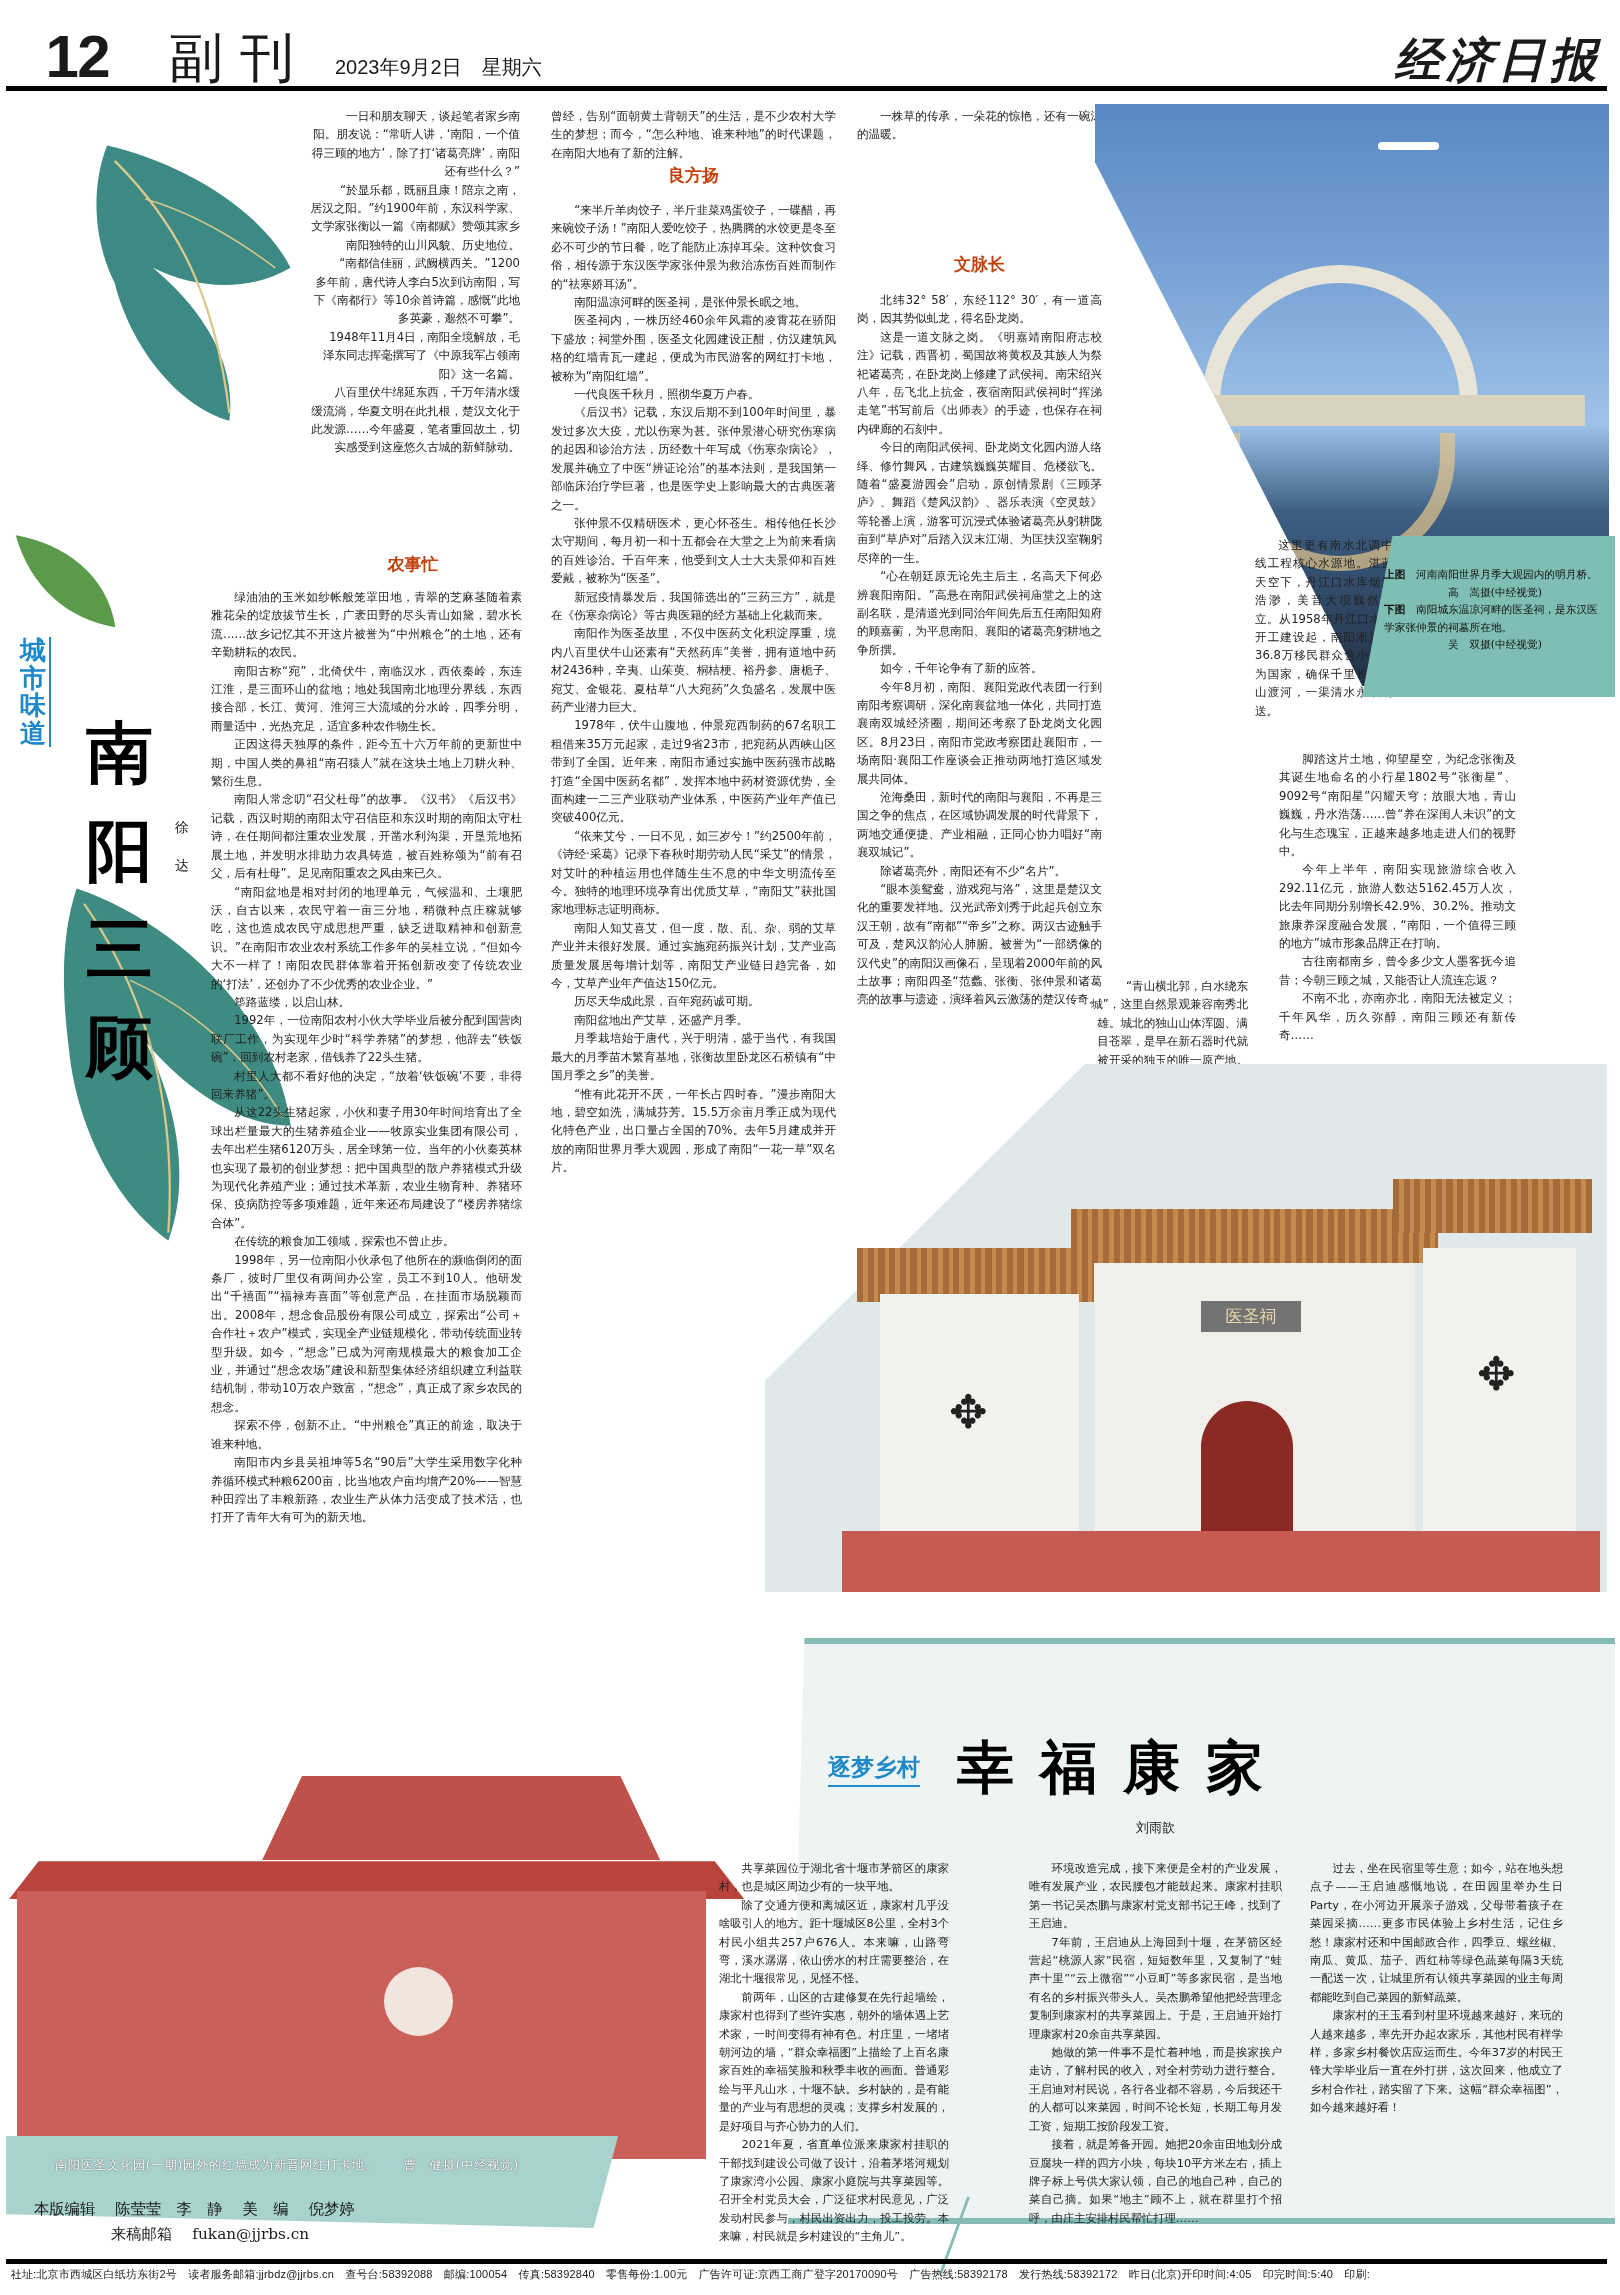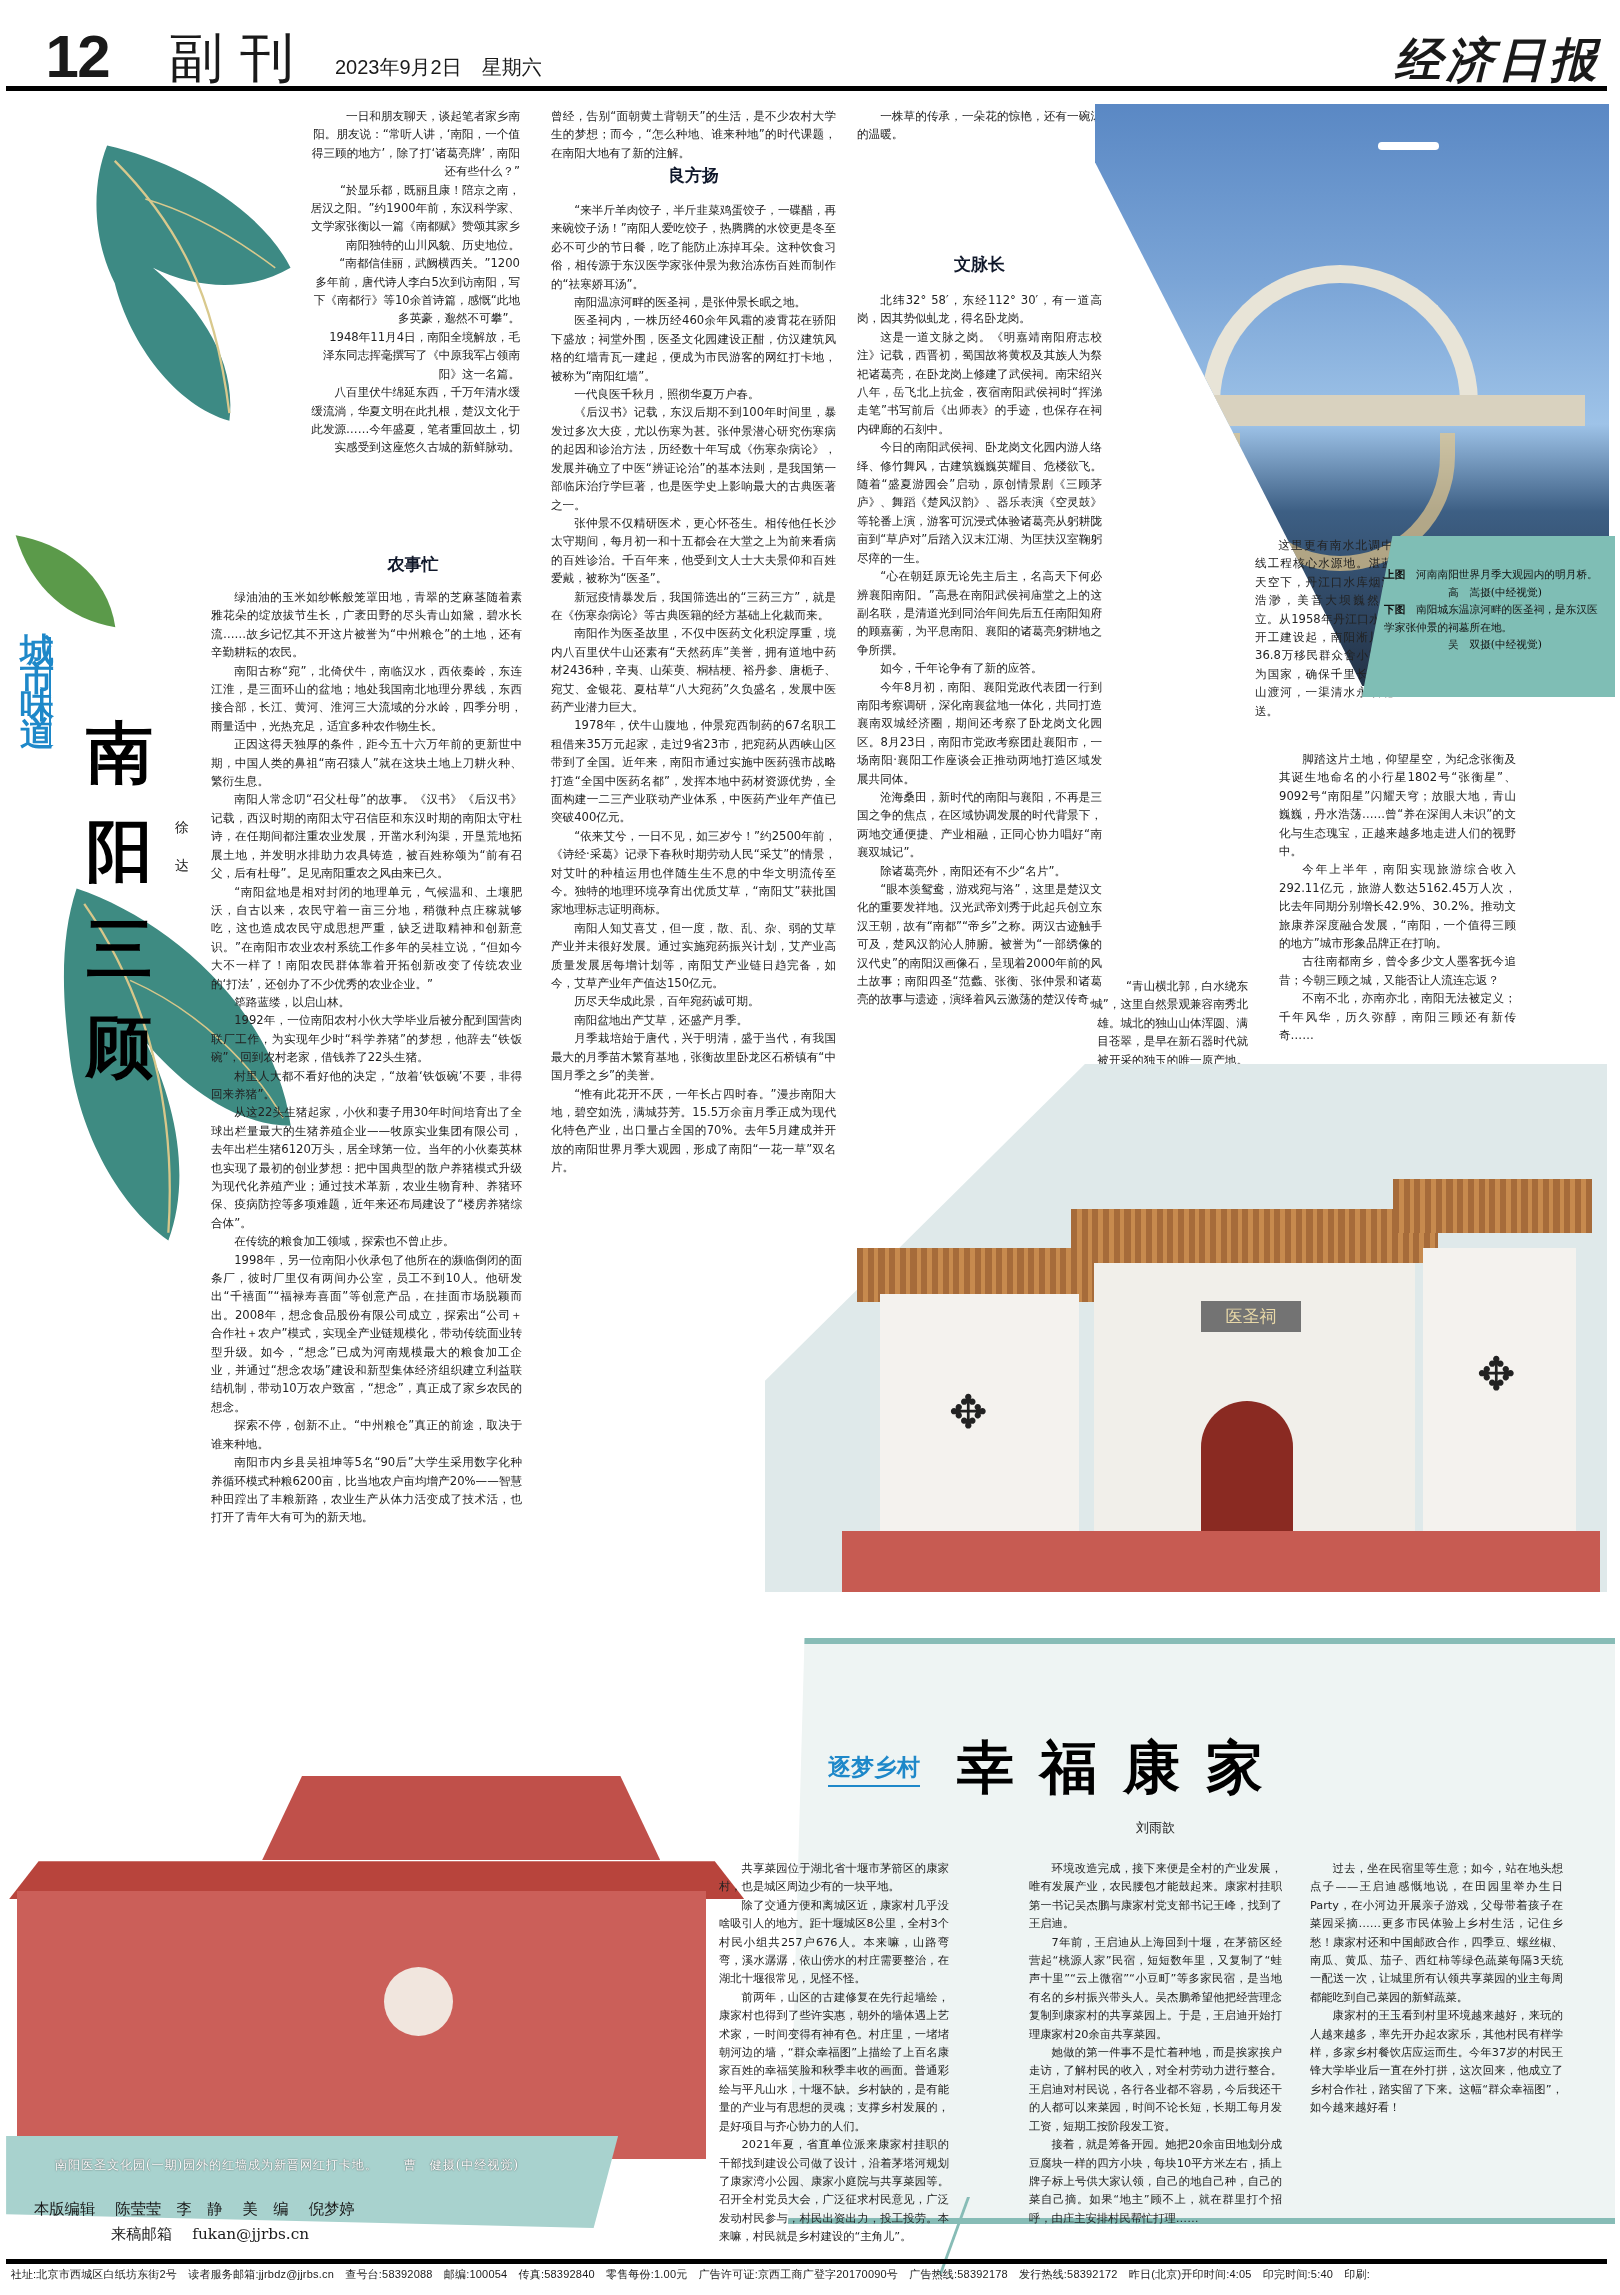--- a/index.html
+++ b/index.html
@@ -10,29 +10,29 @@
   .masthead { position: absolute; left: 0; top: 0; width: 1620px; height: 90px; margin-left: 24px; }
   .page-no { position: absolute; left: 21.4px; top: 26px; font-family: "Liberation Sans", sans-serif; font-weight: 700; font-size: 60px; line-height: 61px; letter-spacing: -1.5px; }
   .section-name { position: absolute; left: 145px; top: 29px; font-size: 54px; line-height: 58px; letter-spacing: 17px; }
   .masthead-date { position: absolute; left: 311px; top: 54px; font-family: "Liberation Sans", sans-serif; font-size: 20px; }
   .logo { position: absolute; right: 43px; top: 29px; font-size: 47px; font-style: italic; font-weight: 700; letter-spacing: 4.6px; font-family: "DejaVu Serif", serif; }
   .rule-top { position: absolute; left: 6.1px; top: 86px; width: 1601px; height: 4.6px; background: #000; }
 
   
   .col { position: absolute; font-size: 11.6px; line-height: 18.4px; text-align: justify; color: #222; font-family: "DejaVu Sans", sans-serif; }
   .col p { text-indent: 2em; }
-  .subhead { position: absolute; font-weight: 700; font-size: 17px; text-align: center; font-family: "DejaVu Sans", sans-serif; color: #0f172a; }
+  .subhead { position: absolute; font-weight: 700; font-size: 17px; text-align: center; font-family: "DejaVu Sans", sans-serif; color: #c2410c; }
 
   
   .leaf { position: absolute; }
   .leaf-1 { left: 84px; top: 115px; width: 222px; height: 321px; }
   .leaf-2 { left: 7.7px; top: 520px; width: 115px; height: 115px; }
   .leaf-3 { left: 46px; top: 873px; width: 260px; height: 383px; }
 
-  .column-tag { position: absolute; left: 20px; top: 637px; width: 31px; font-family: Liberation Serif, serif; font-weight: 700; font-size: 34px; line-height: 27.6px; color: #1e88c9; border-right: 2.3px solid #1e88c9; padding-right: 0; }
+  .column-tag { position: absolute; left: 20px; top: 637px; width: 31px; font-family: Liberation Serif, serif; font-weight: 700; font-size: 26px; line-height: 27.6px; color: #1e88c9; border-right: 2.3px solid #1e88c9; padding-right: 0; }
   .headline-v { position: absolute; left: 81px; top: 704px; width: 77px; font-family: "DejaVu Sans", sans-serif; font-weight: 900; font-size: 67px; line-height: 98px; color: #000; text-align: center; }
   .byline-v { position: absolute; left: 175px; top: 808px; width: 23px; font-size: 13.8px; line-height: 38px; }
 
   
   .img-bridge { position: absolute; left: 1095px; top: 104px; width: 514px; height: 582px; background: linear-gradient(180deg,#5a88c4 0%,#7aa4d6 30%,#9ec3e8 55%,#3d5f84 70%,#233246 100%); overflow: hidden; clip-path: polygon(0 0,100% 0,100% 100%,52% 100%,0 10%); }
   .bridge-arch { position: absolute; left: 107px; top: 161px; width: 276px; height: 145px; border: 18.4px solid #e8e4d7; border-bottom: none; border-radius: 145px 145px 0 0; }
   .bridge-deck { position: absolute; left: 31px; top: 291px; width: 459px; height: 31px; background: #d9d2bf; }
   .bridge-reflect { position: absolute; left: 130px; top: 329px; width: 230px; height: 138px; border: 15.3px solid rgba(230,200,140,.7); border-top: none; border-radius: 0 0 138px 138px; }
   .plane { position: absolute; left: 283px; top: 38px; width: 61px; height: 7.7px; background: #fff; border-radius: 3.8px; }
 

